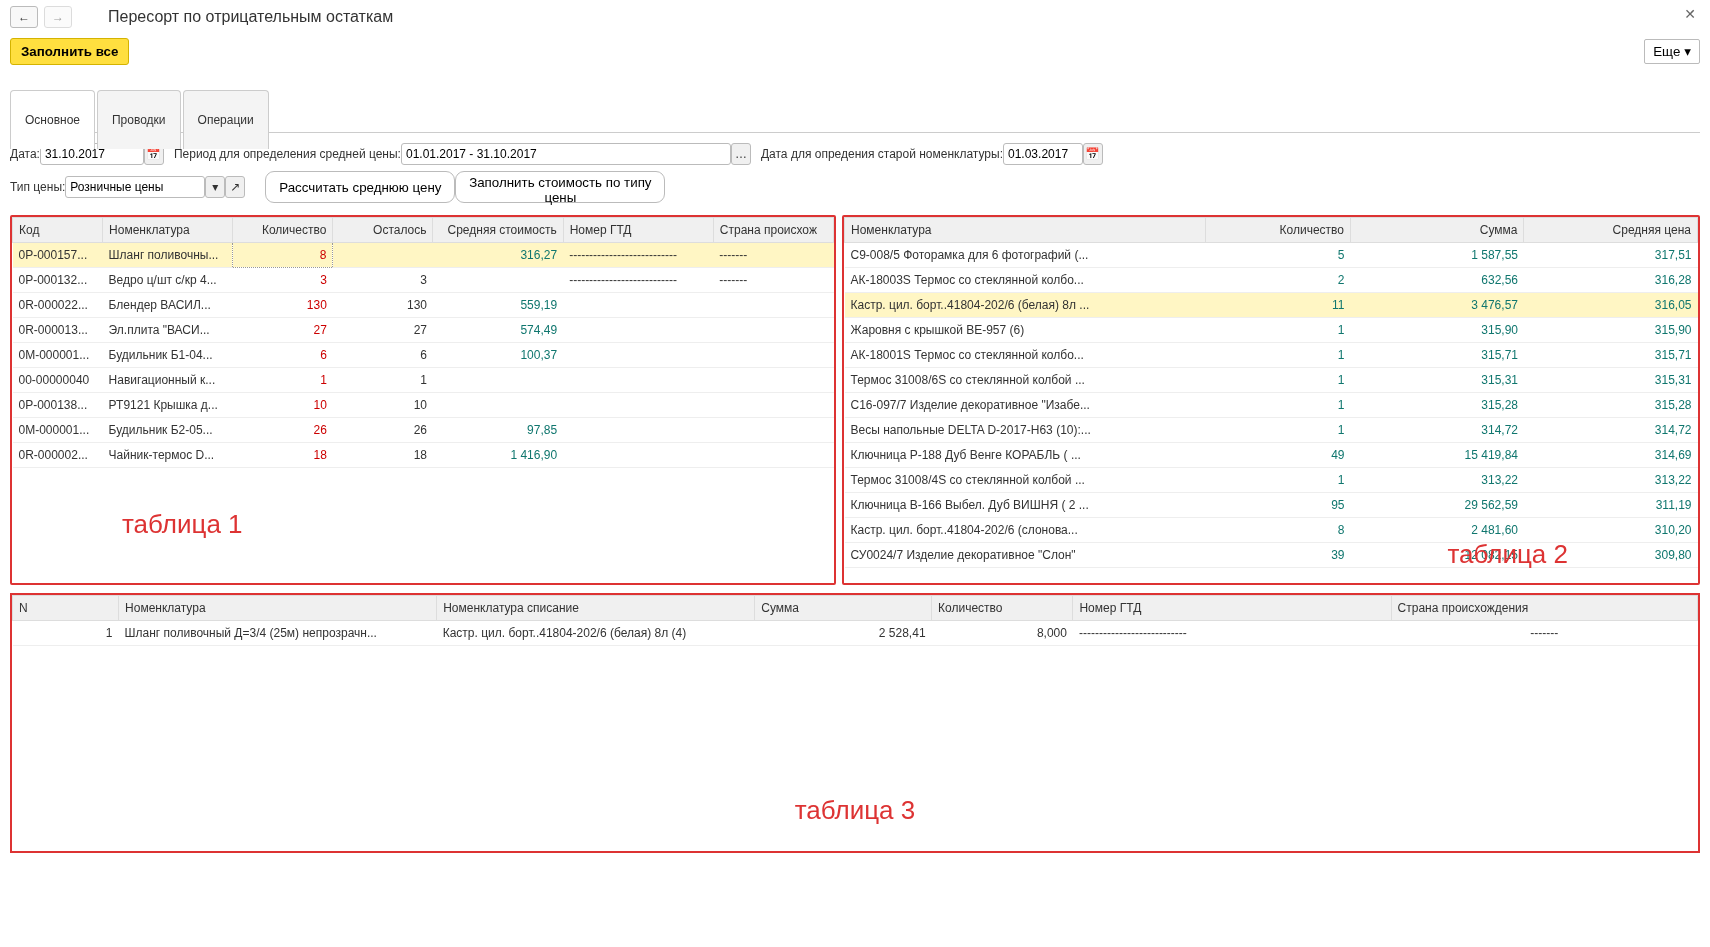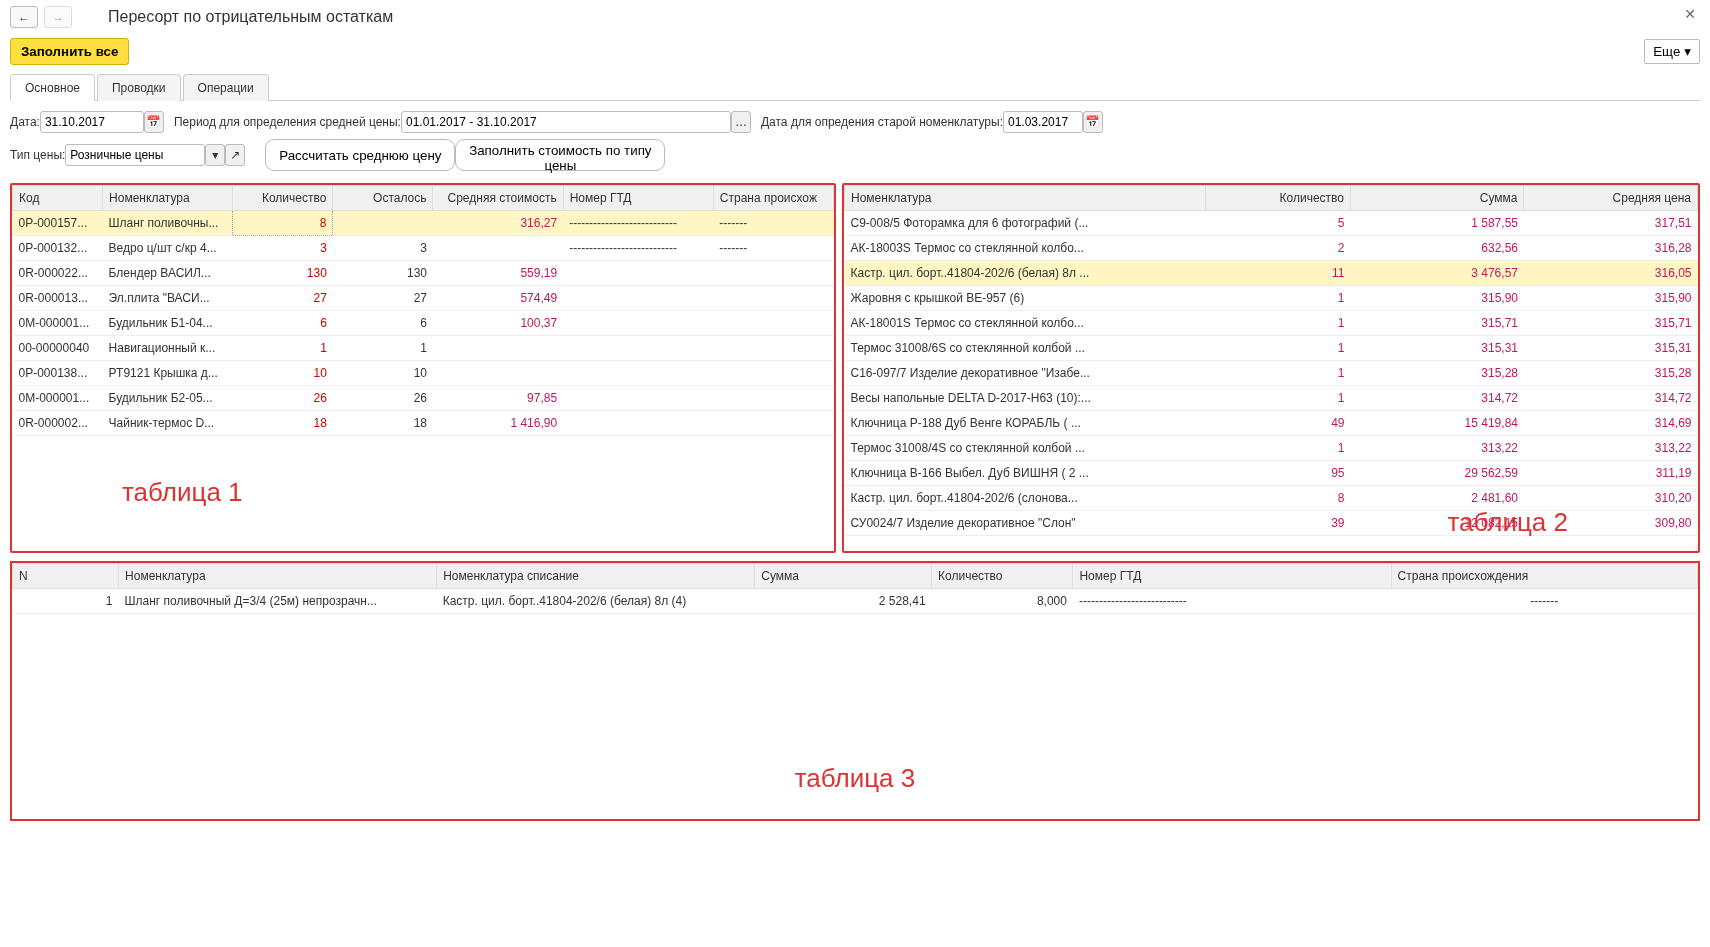--- a/index.html
+++ b/index.html
@@ -59,28 +59,28 @@
   padding: 4px 8px;
   cursor: pointer;
   display: inline-flex; align-items: center; gap: 4px;
 }
 .tabs {
   display: flex;
   border-bottom: 1px solid #ccc;
   margin: 0 10px;
 }
 .tab {
-  padding: 6px 14px;
+  padding: 22px 14px;
   border: 1px solid #ccc;
   border-bottom: none;
   border-radius: 4px 4px 0 0;
   margin-right: 2px;
   background: #f4f4f4;
   position: relative;
-  top: 1px;
+  top: 17px;
   cursor: pointer;
 }
 .tab.active {
   background: #fff;
   font-weight: normal;
 }
 .filter-row {
   display: flex;
   align-items: center;
   gap: 0;
@@ -151,21 +151,21 @@
 }
 thead th {
   background: #f0f0f0;
   border: 1px solid #ddd;
   font-weight: normal;
   text-align: left;
   position: sticky; top: 0;
 }
 .num { text-align: right; }
 .red { color: #c00; }
-.blue { color: #be185d; }
+.blue { color: #0f766e; }
 tr.hl td { background: #fff6c4; }
 tr.hl td.qty { border: 1px dotted #999; }
 .table-wrap { height: calc(100% - 14px); overflow-y: auto; overflow-x: hidden; }
 .panel-left .table-wrap { height: calc(100% - 14px); overflow: auto;}
 .hscroll {
   height: 14px;
   overflow-x: scroll;
   overflow-y: hidden;
 }
 .hscroll-inner { width: 1200px; height: 1px; }

